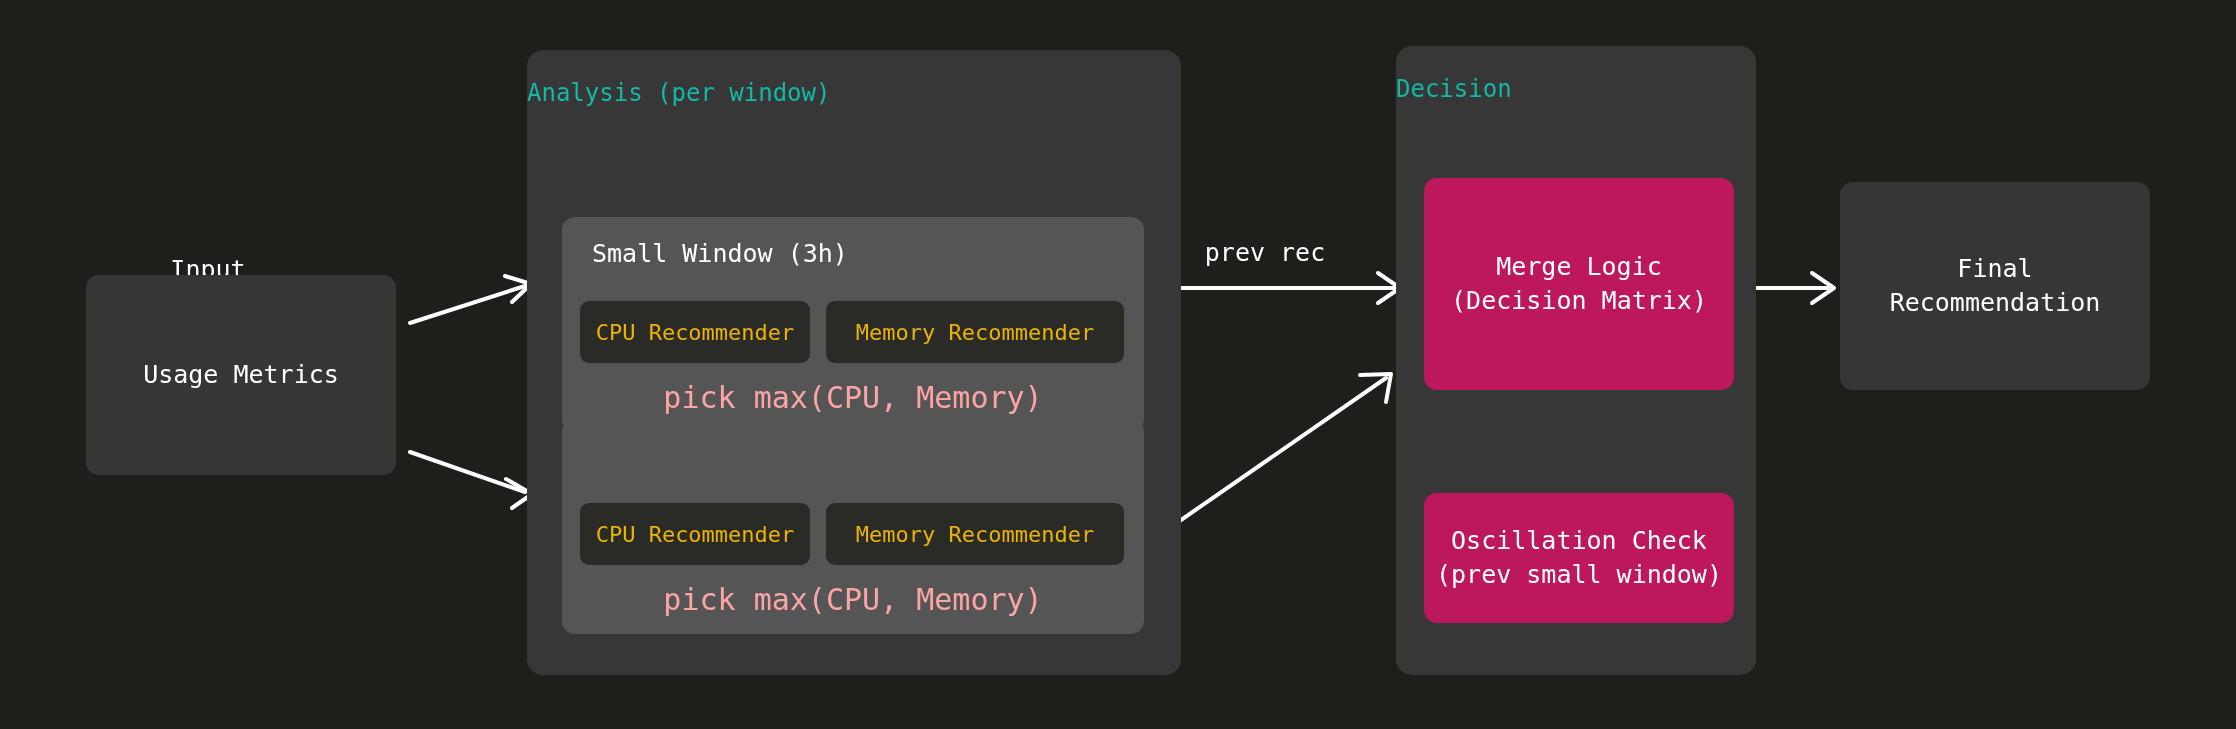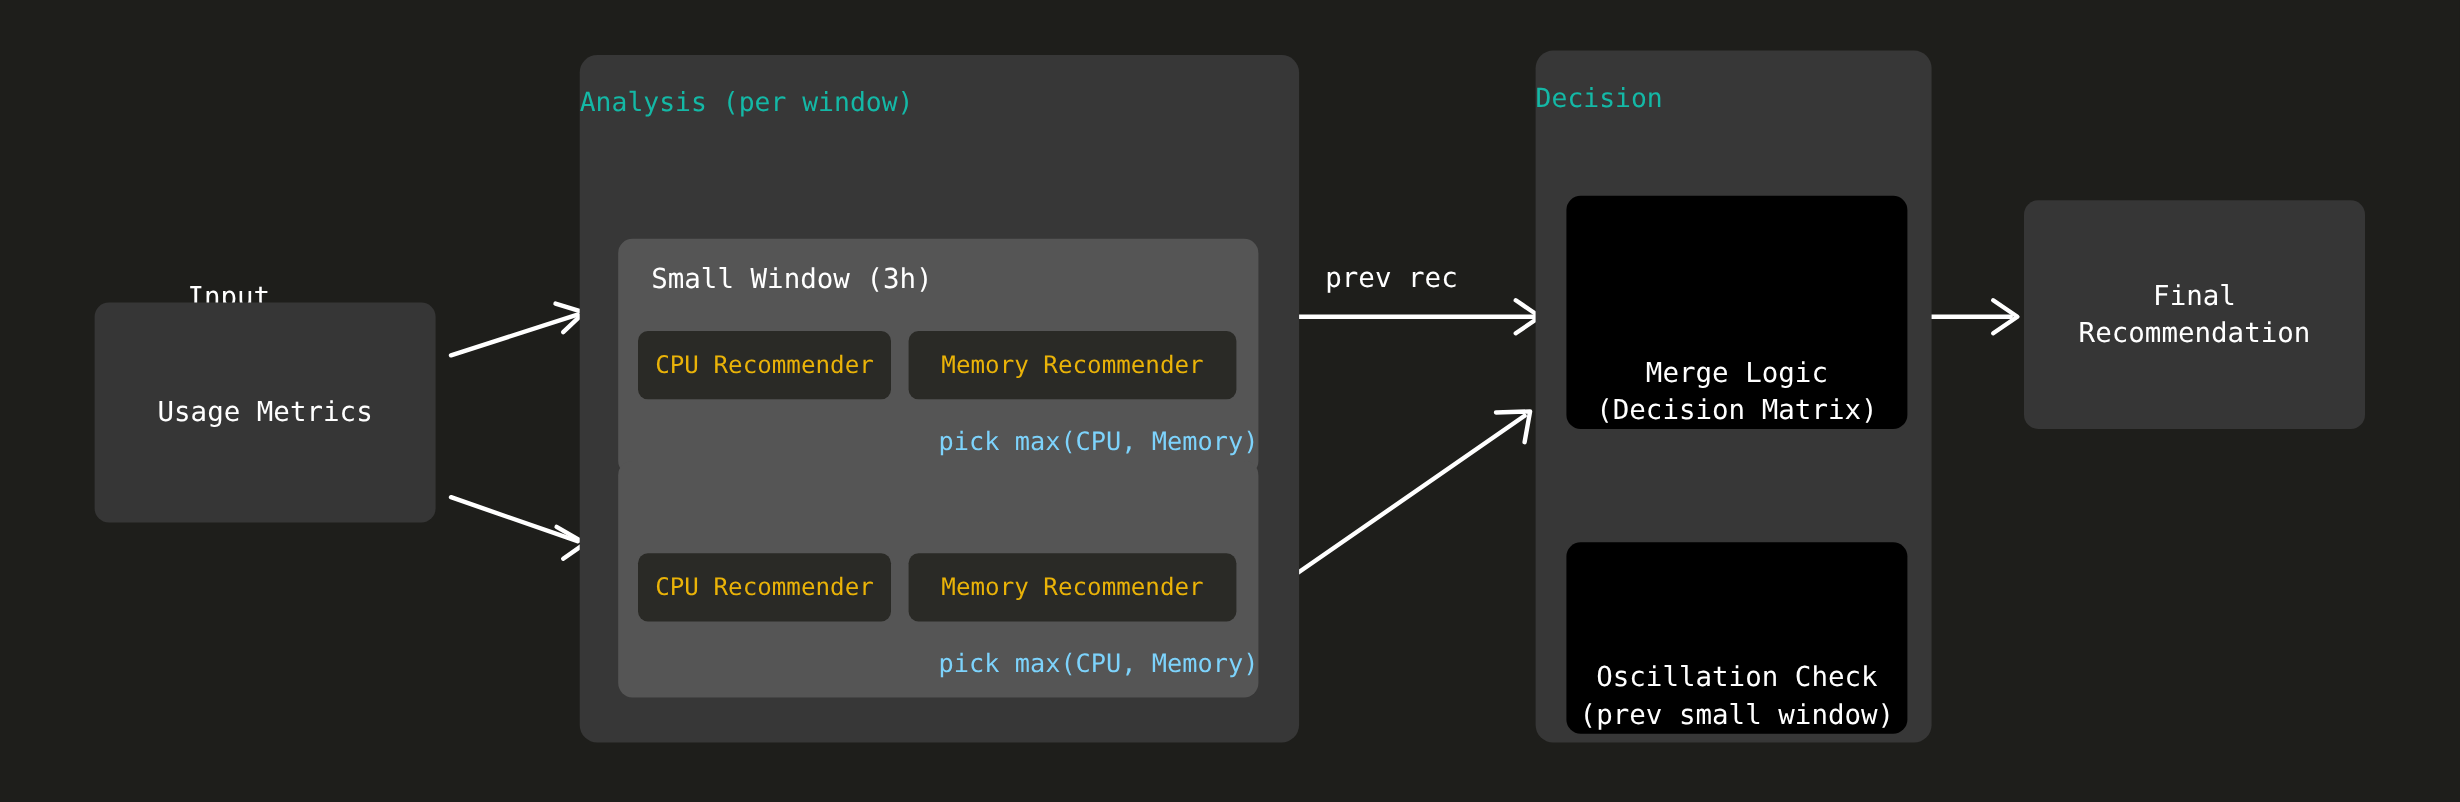--- a/index.html
+++ b/index.html
@@ -45,42 +45,41 @@
   }
   .window-title {
     position: absolute;
     font-size: 25px;
     color: #ffffff;
     white-space: nowrap;
   }
   .window-foot {
     position: absolute;
     left: 0; right: 0;
-    text-align: right;
-    font-size: 23px;
-    color: #7dd3fc;
+    text-align: center;
+    font-size: 30px;
+    color: #fca5a5;
     white-space: nowrap;
   }
 
   
   .node {
     background: #363636;
     border-radius: 13px;
     display: flex;
     align-items: center;
     justify-content: center;
     text-align: center;
     font-size: 25px;
     line-height: 1.36;
     color: #ffffff;
     white-space: pre-line;
   }
   .node-light {
-    background: #000000;
-    align-items: flex-end;
+    background: #be185d;
   }
   .pill {
     background: #2a2a26;
     border-radius: 9px;
     display: flex;
     align-items: center;
     justify-content: center;
     font-size: 22px;
     color: #eab308;
     white-space: nowrap;
@@ -185,21 +184,21 @@
 
   <div class="abs group" style="left:1396px; top:46px; width:360px; height:629px;">
     <div class="group-title" style="top:29px;">Decision</div>
   </div>
 
   <div class="abs node node-light" style="left:1424px; top:178px; width:310px; height:212px;">
     <span>Merge Logic
 (Decision Matrix)</span>
   </div>
 
-  <div class="abs node node-light" style="left:1424px; top:493px; width:310px; height:174px;">
+  <div class="abs node node-light" style="left:1424px; top:493px; width:310px; height:130px;">
     <span>Oscillation Check
 (prev small window)</span>
   </div>
 
   <div class="abs node" style="left:1840px; top:182px; width:310px; height:208px;">
     <span>Final
 Recommendation</span>
   </div>
 
 </div>

